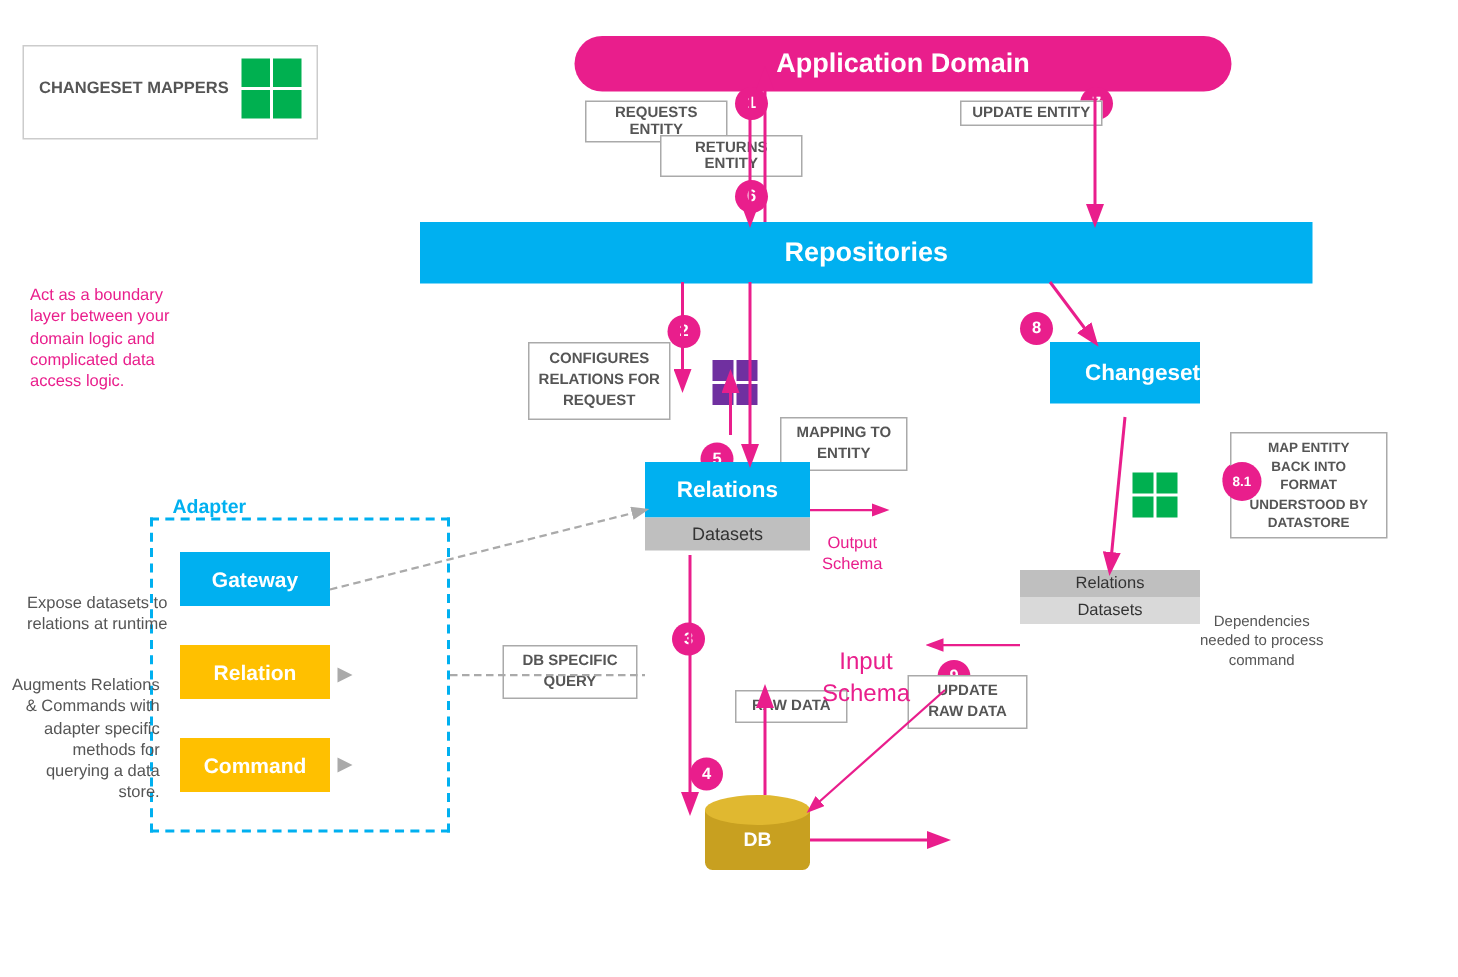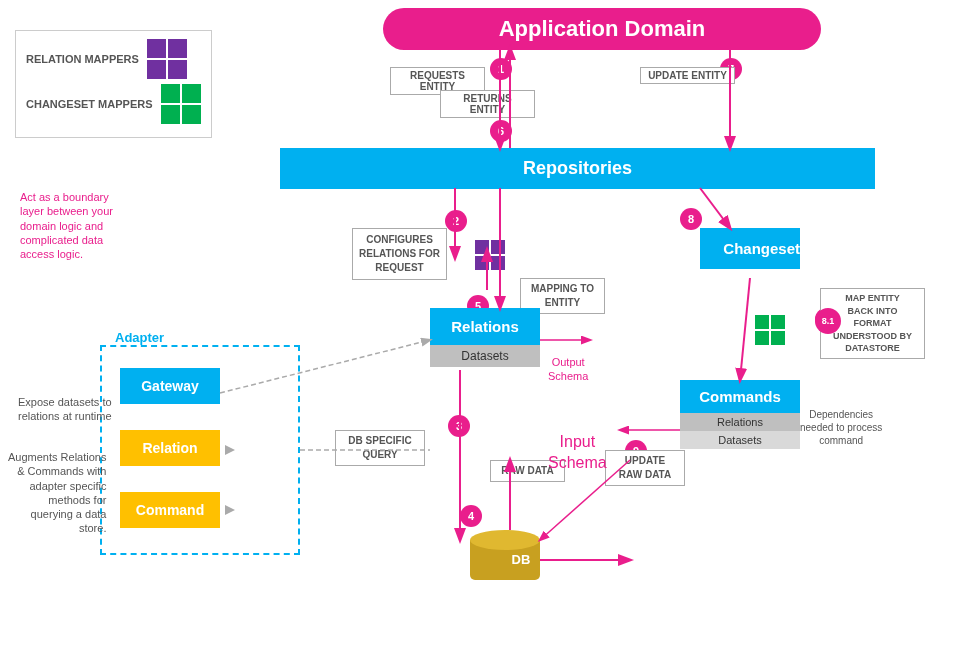--- a/index.html
+++ b/index.html
@@ -27,29 +27,29 @@
       align-items: center;
       margin-bottom: 5px;
       font-size: 11px;
       font-weight: bold;
       color: #555;
     }
 
     
     .app-domain {
       position: absolute;
-      top: 8px;
+      top: 24px;
       left: 383px;
       width: 438px;
       background: #e91e8c;
       color: white;
       text-align: center;
       padding: 8px 0;
       border-radius: 25px;
-      font-size: 22px;
+      font-size: 18px;
       font-weight: bold;
     }
 
     
     .repositories {
       position: absolute;
       top: 148px;
       left: 280px;
       width: 595px;
       background: #00b0f0;
@@ -184,21 +184,21 @@
       height: 20px;
       background: #e0b830;
       border-radius: 50%;
     }
     .db-label {
       color: white;
       font-weight: bold;
       font-size: 13px;
       position: absolute;
       top: 22px;
-      left: 16px;
+      left: 0;
       width: 70px;
       text-align: center;
     }
 
     
     .adapter-box {
       position: absolute;
       top: 345px;
       left: 100px;
       width: 200px;
@@ -301,29 +301,20 @@
       width: 972px;
       height: 651px;
       pointer-events: none;
     }
   </style>
 </head>
 <body>
 
 <div class="legend">
   <div class="legend-item">
-    <span>RELATION MAPPERS</span>
-    <div class="rel-mapper-icon">
-      <div class="sq"></div>
-        <div class="sq"></div>
-      <div class="sq"></div>
-        <div class="sq"></div>
-    </div>
-  </div>
-  <div class="legend-item">
     <span>CHANGESET MAPPERS</span>
     <div class="changeset-mapper-icon">
       <div class="sq"></div>
         <div class="sq"></div>
       <div class="sq"></div>
         <div class="sq"></div>
     </div>
   </div>
 </div>
 
@@ -404,23 +395,20 @@
   <div class="relations-datasets">
     <span>Datasets</span>
   </div>
 </div>
 
 <div class="changeset-box">
   <span>Changeset</span>
 </div>
 
 <div class="commands-box">
-  <div class="commands-header">
-    <span>Commands</span>
-  </div>
   <div class="commands-relations">
     <span>Relations</span>
   </div>
   <div class="commands-datasets">
     <span>Datasets</span>
   </div>
 </div>
 
 <div class="adapter-box"></div>
 <div class="adapter-label">

